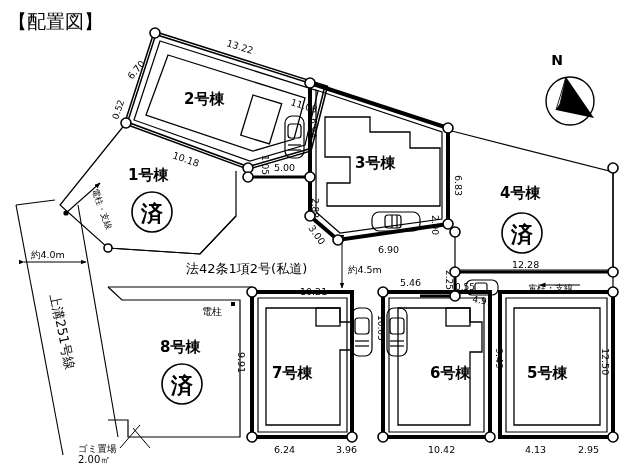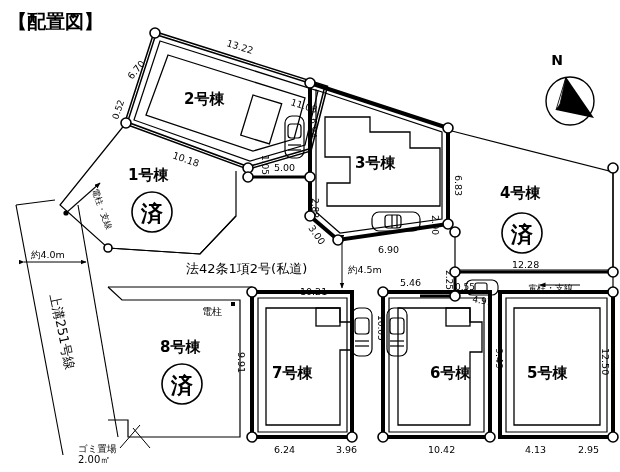--- a/index.html
+++ b/index.html
@@ -4,21 +4,21 @@
 <style>
   html,body{margin:0;padding:0;background:#ffffff;}
   body{
     width:620px;height:472px;position:relative;overflow:hidden;
     font-family:"Liberation Sans","DejaVu Sans",sans-serif;
     color:#000;
   }
   #plan{position:absolute;left:0;top:0;width:620px;height:472px;}
   .title{
     position:absolute;left:8px;top:8px;
-    font-size:19px;font-weight:bold;letter-spacing:0px;
+    font-size:19px;font-weight:normal;letter-spacing:0px;
     font-family:"DejaVu Sans","Liberation Sans",sans-serif;
     line-height:26px;
   }
   svg text{font-family:"DejaVu Sans","Liberation Sans",sans-serif;}
 </style>
 </head>
 <body>
 
 <div class="title">【配置図】</div>
 

